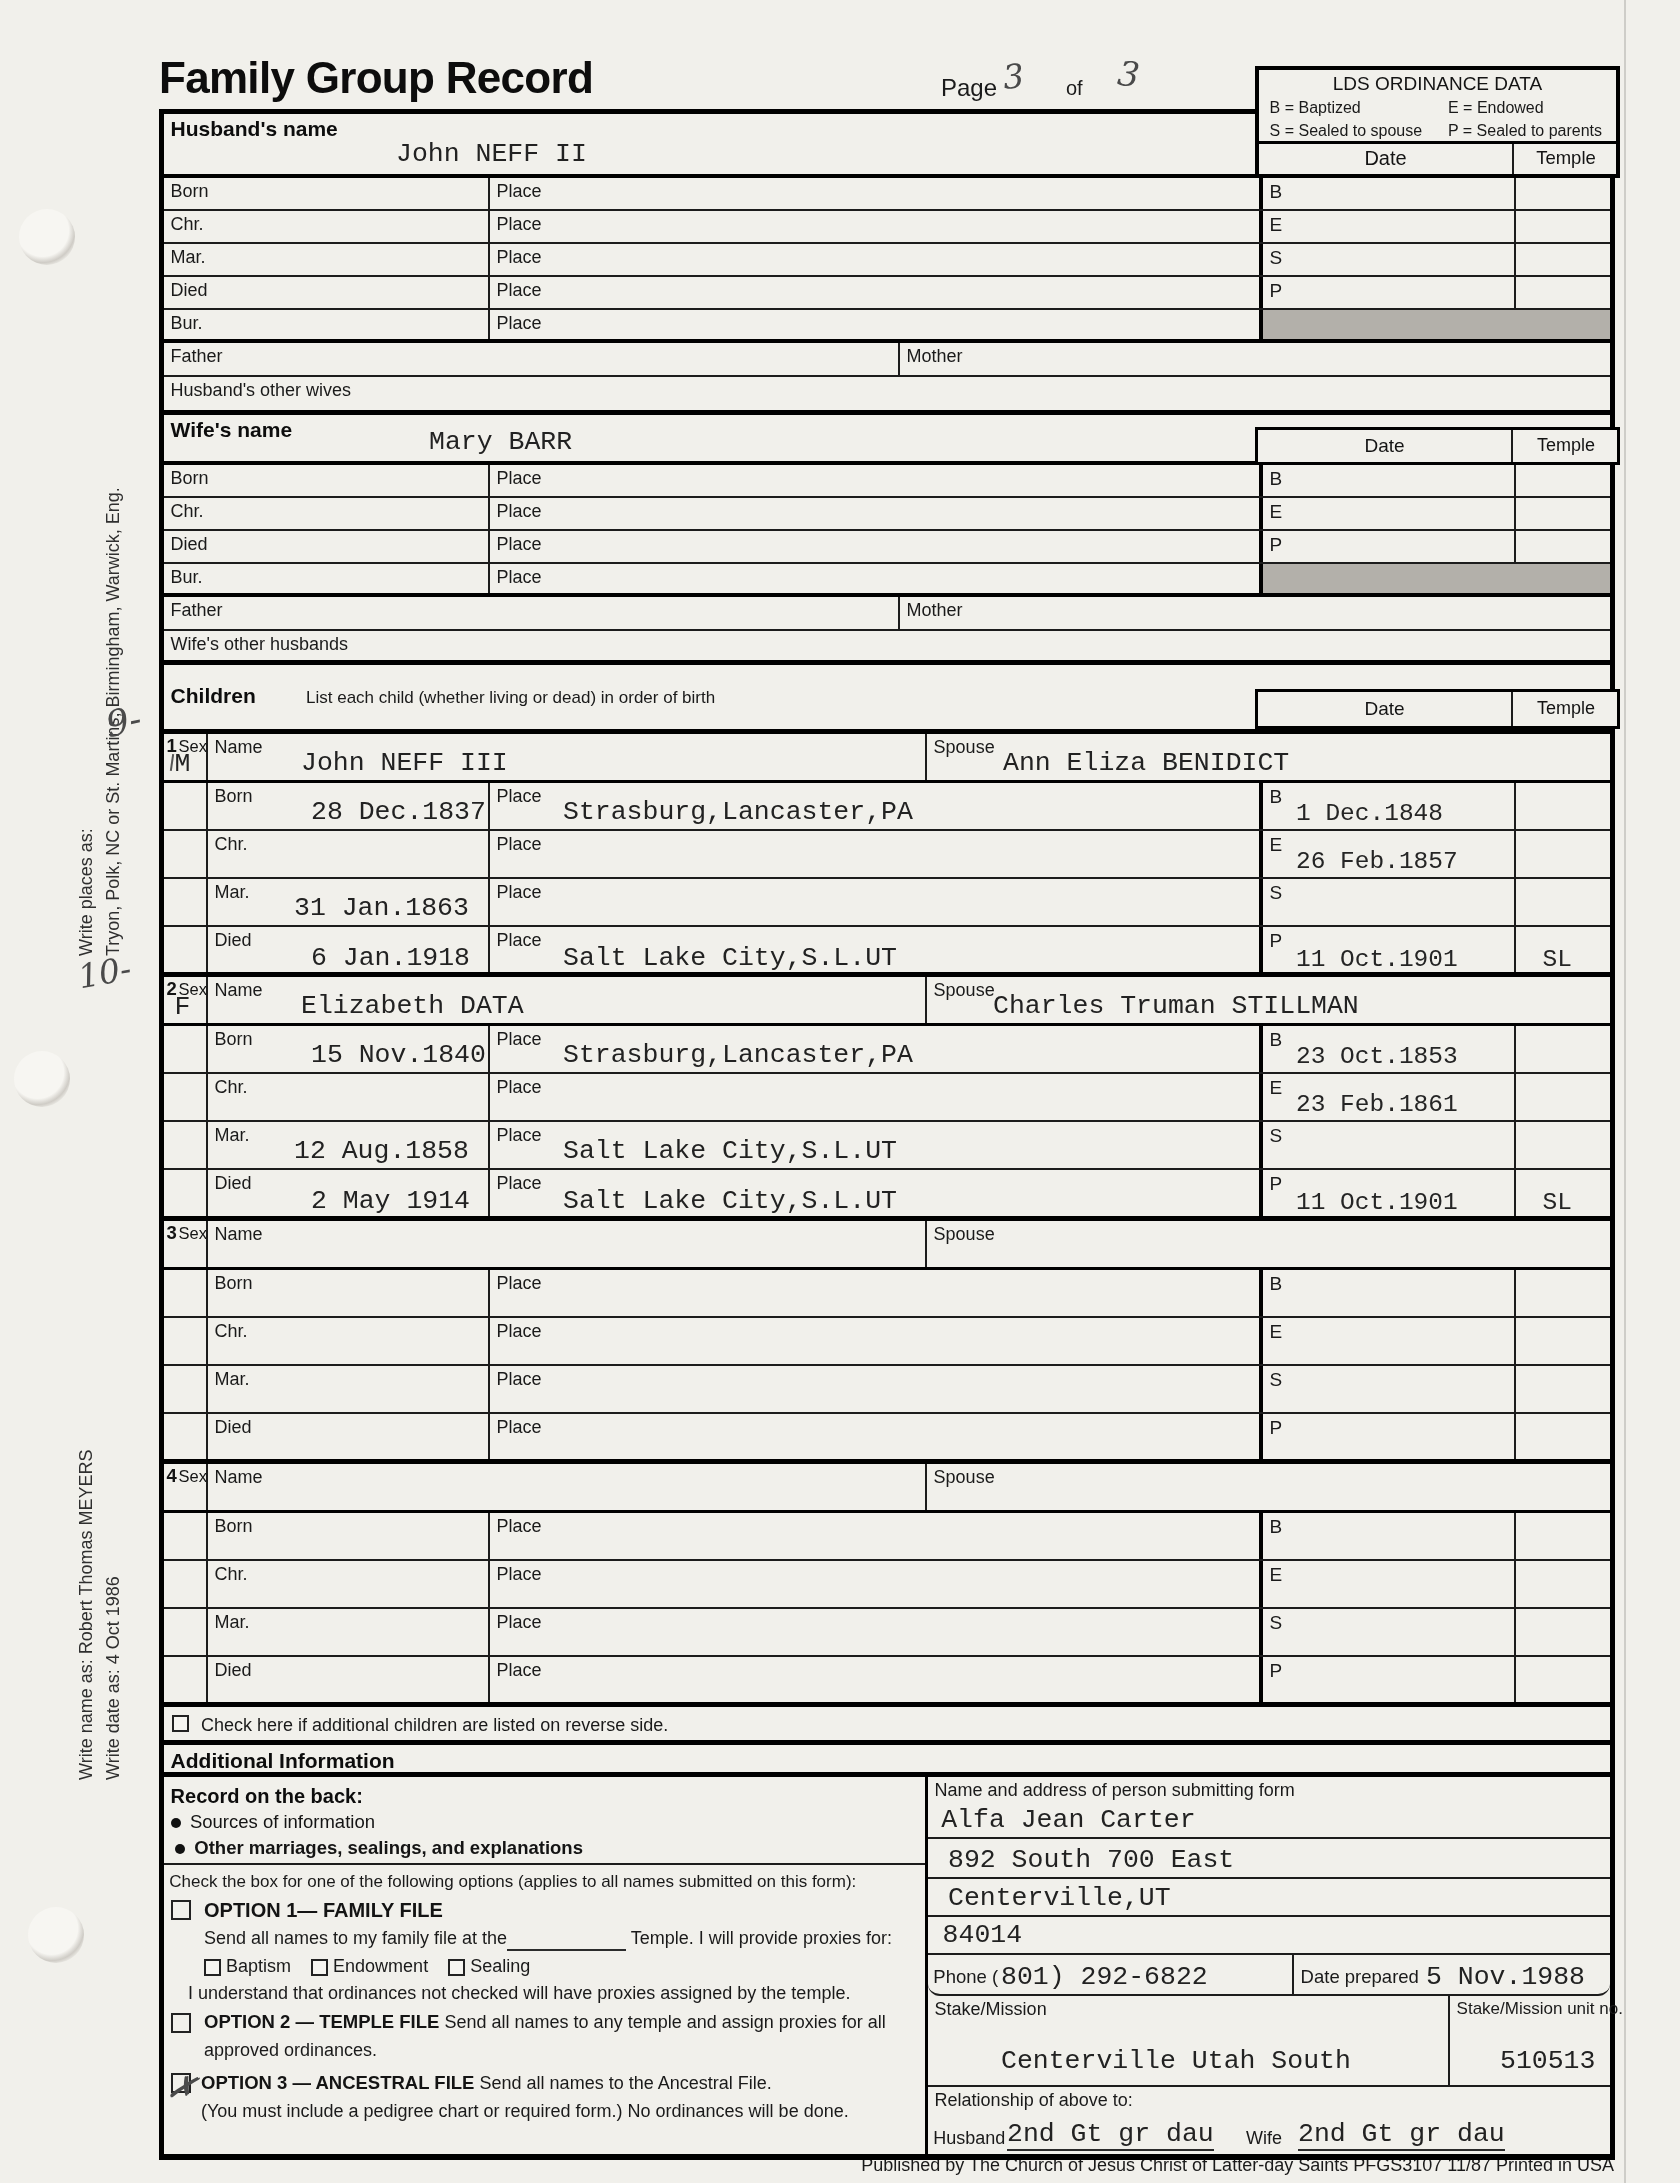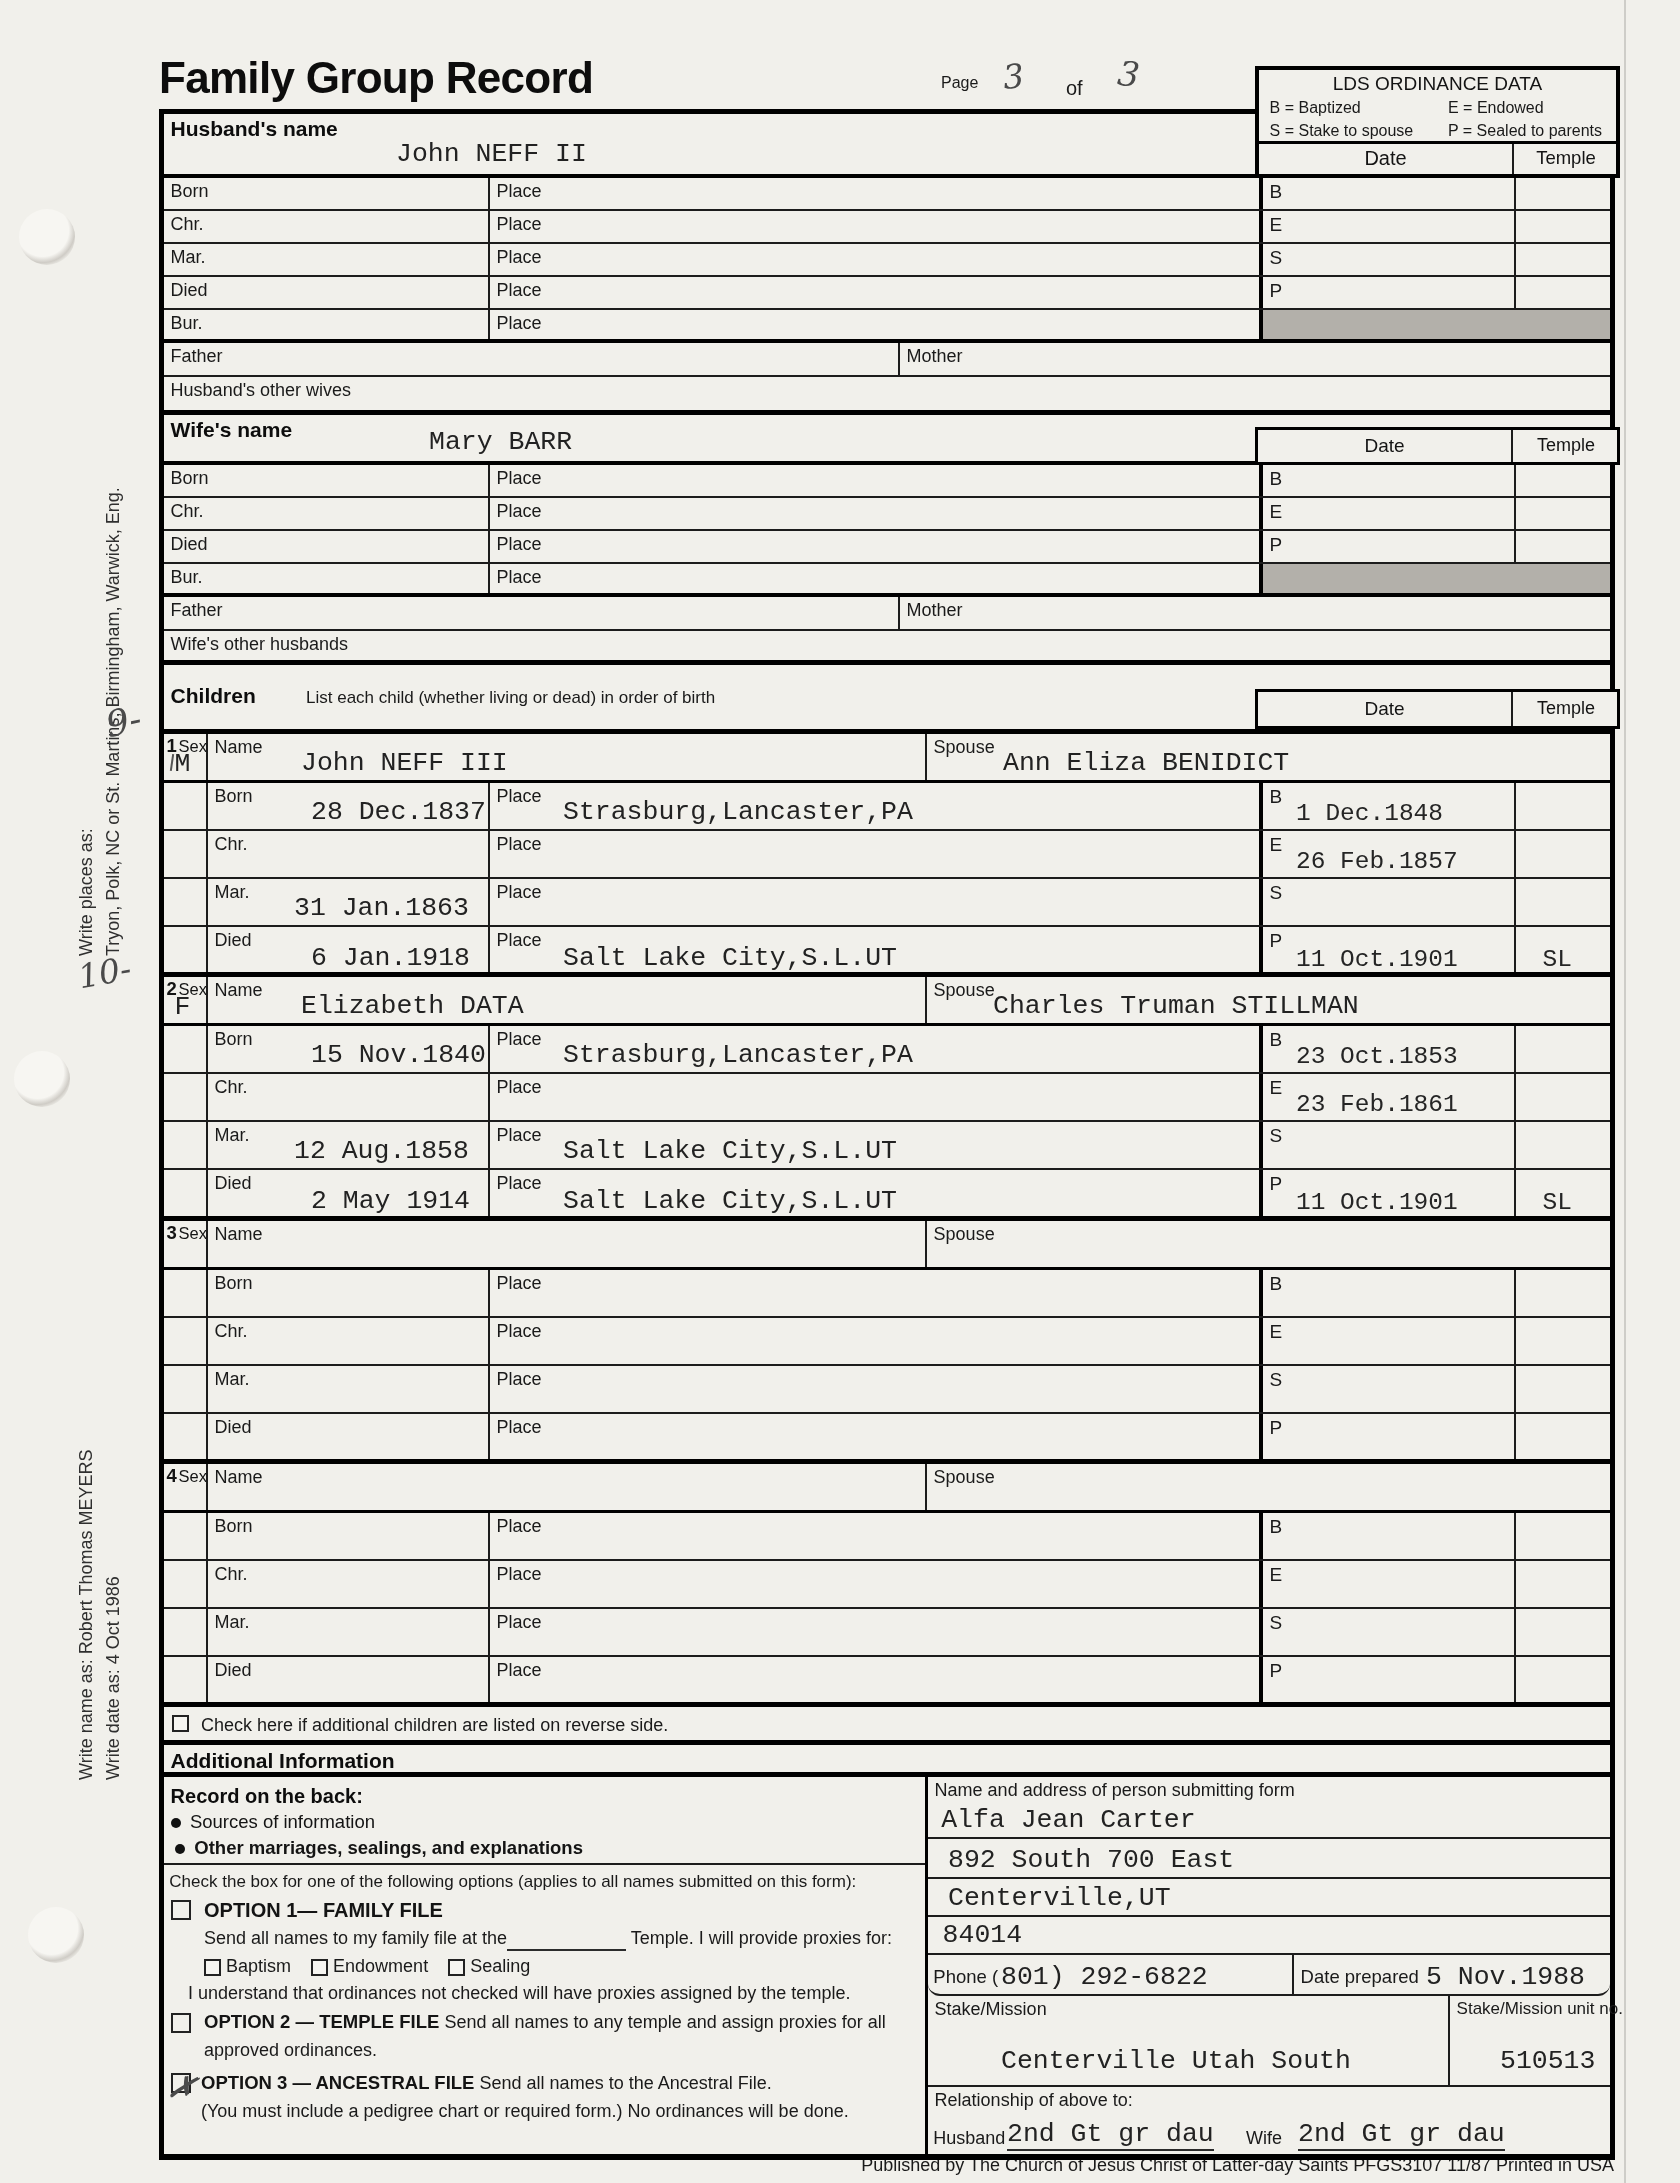--- a/index.html
+++ b/index.html
@@ -63,34 +63,34 @@
   </div>
   <div class="abs vert" style="left:-119px;top:1535px;width:437px;height:53px;">
     <div>Write name as:  Robert Thomas MEYERS</div>
     <div>Write date as:  4 Oct 1986</div>
   </div>
 
   <div class="abs hand" style="left:106px;top:701px;font-size:36px;transform:rotate(-12deg);">9-</div>
   <div class="abs hand" style="left:78px;top:953px;font-size:33px;transform:rotate(-10deg);">10-</div>
 
   <div class="abs title" style="left:159px;top:53px;">Family Group Record</div>
-  <div class="abs lab" style="left:941px;top:74px;font-size:16px;">Page</div>
+  <div class="abs lab" style="left:941px;top:74px;font-size:24px;">Page</div>
   <div class="abs hand" style="left:1003px;top:57px;font-size:33px;transform:rotate(-6deg);">3</div>
   <div class="abs lab" style="left:1066px;top:77px;font-size:20px;">of</div>
   <div class="abs hand" style="left:1118px;top:54px;font-size:34px;transform:rotate(7deg);">3</div>
 
   <div class="abs lab" style="right:66px;top:2155px;font-size:18px;">Published by The Church of Jesus Christ of Latter-day Saints    PFGS3107    11/87    Printed in USA</div>
 
   <div class="form">
 
     <div class="ordbox" style="left:1091px;top:-48px;width:365px;height:112px;">
       <div class="abs" style="left:0;right:0;top:3.3px;text-align:center;font-size:19px;">LDS ORDINANCE DATA</div>
       <div class="abs lab-sm" style="left:10.6px;top:29px;">B = Baptized</div>
       <div class="abs lab-sm" style="left:189px;top:29px;">E = Endowed</div>
-      <div class="abs lab-sm" style="left:10.6px;top:52px;">S = Stake to spouse</div>
+      <div class="abs lab-sm" style="left:10.6px;top:52px;">S = Sealed to spouse</div>
       <div class="abs lab-sm" style="left:189px;top:52px;">P = Sealed to parents</div>
       <div class="abs" style="left:0;right:0;bottom:0;height:30px;border-top:3.3px solid #000;">
         <div class="abs" style="left:0;width:253px;top:2.6px;text-align:center;font-size:20px;">Date</div>
         <div class="abs vl3" style="left:253px;top:0;bottom:0;width:104px;">
           <div class="abs" style="left:0;right:0;top:2.6px;text-align:center;font-size:18.5px;">Temple</div>
         </div>
       </div>
     </div>
 
     <div class="band" style="top:0;height:296px;">

